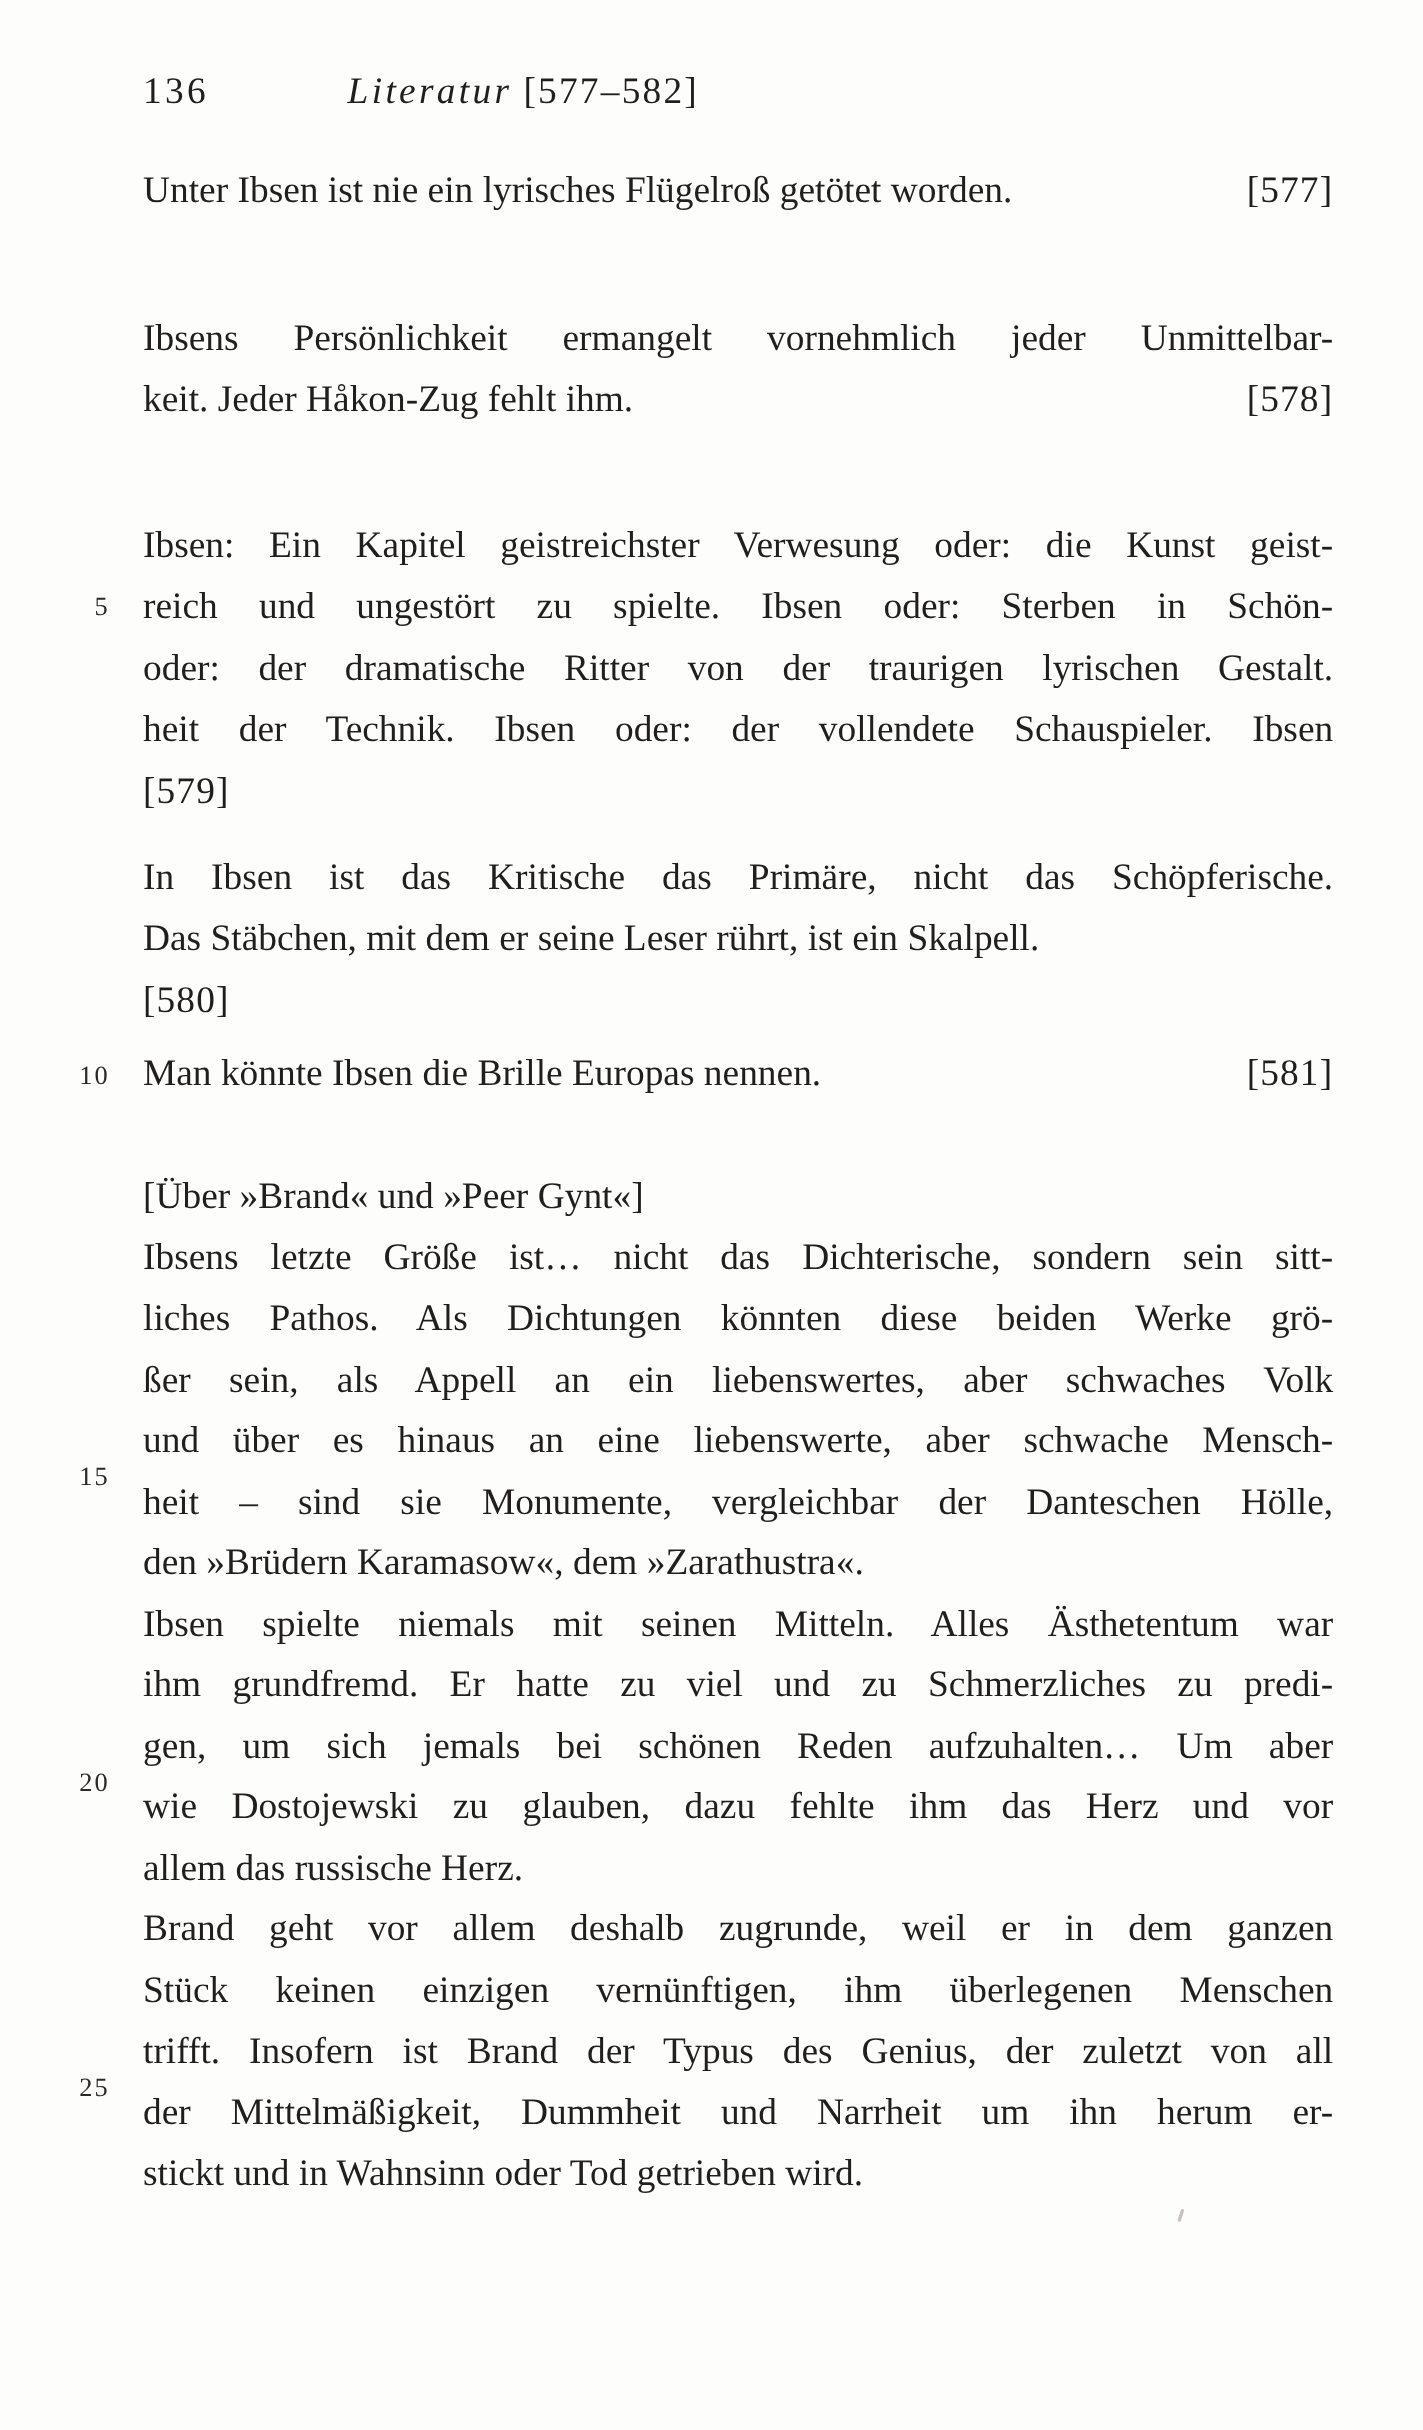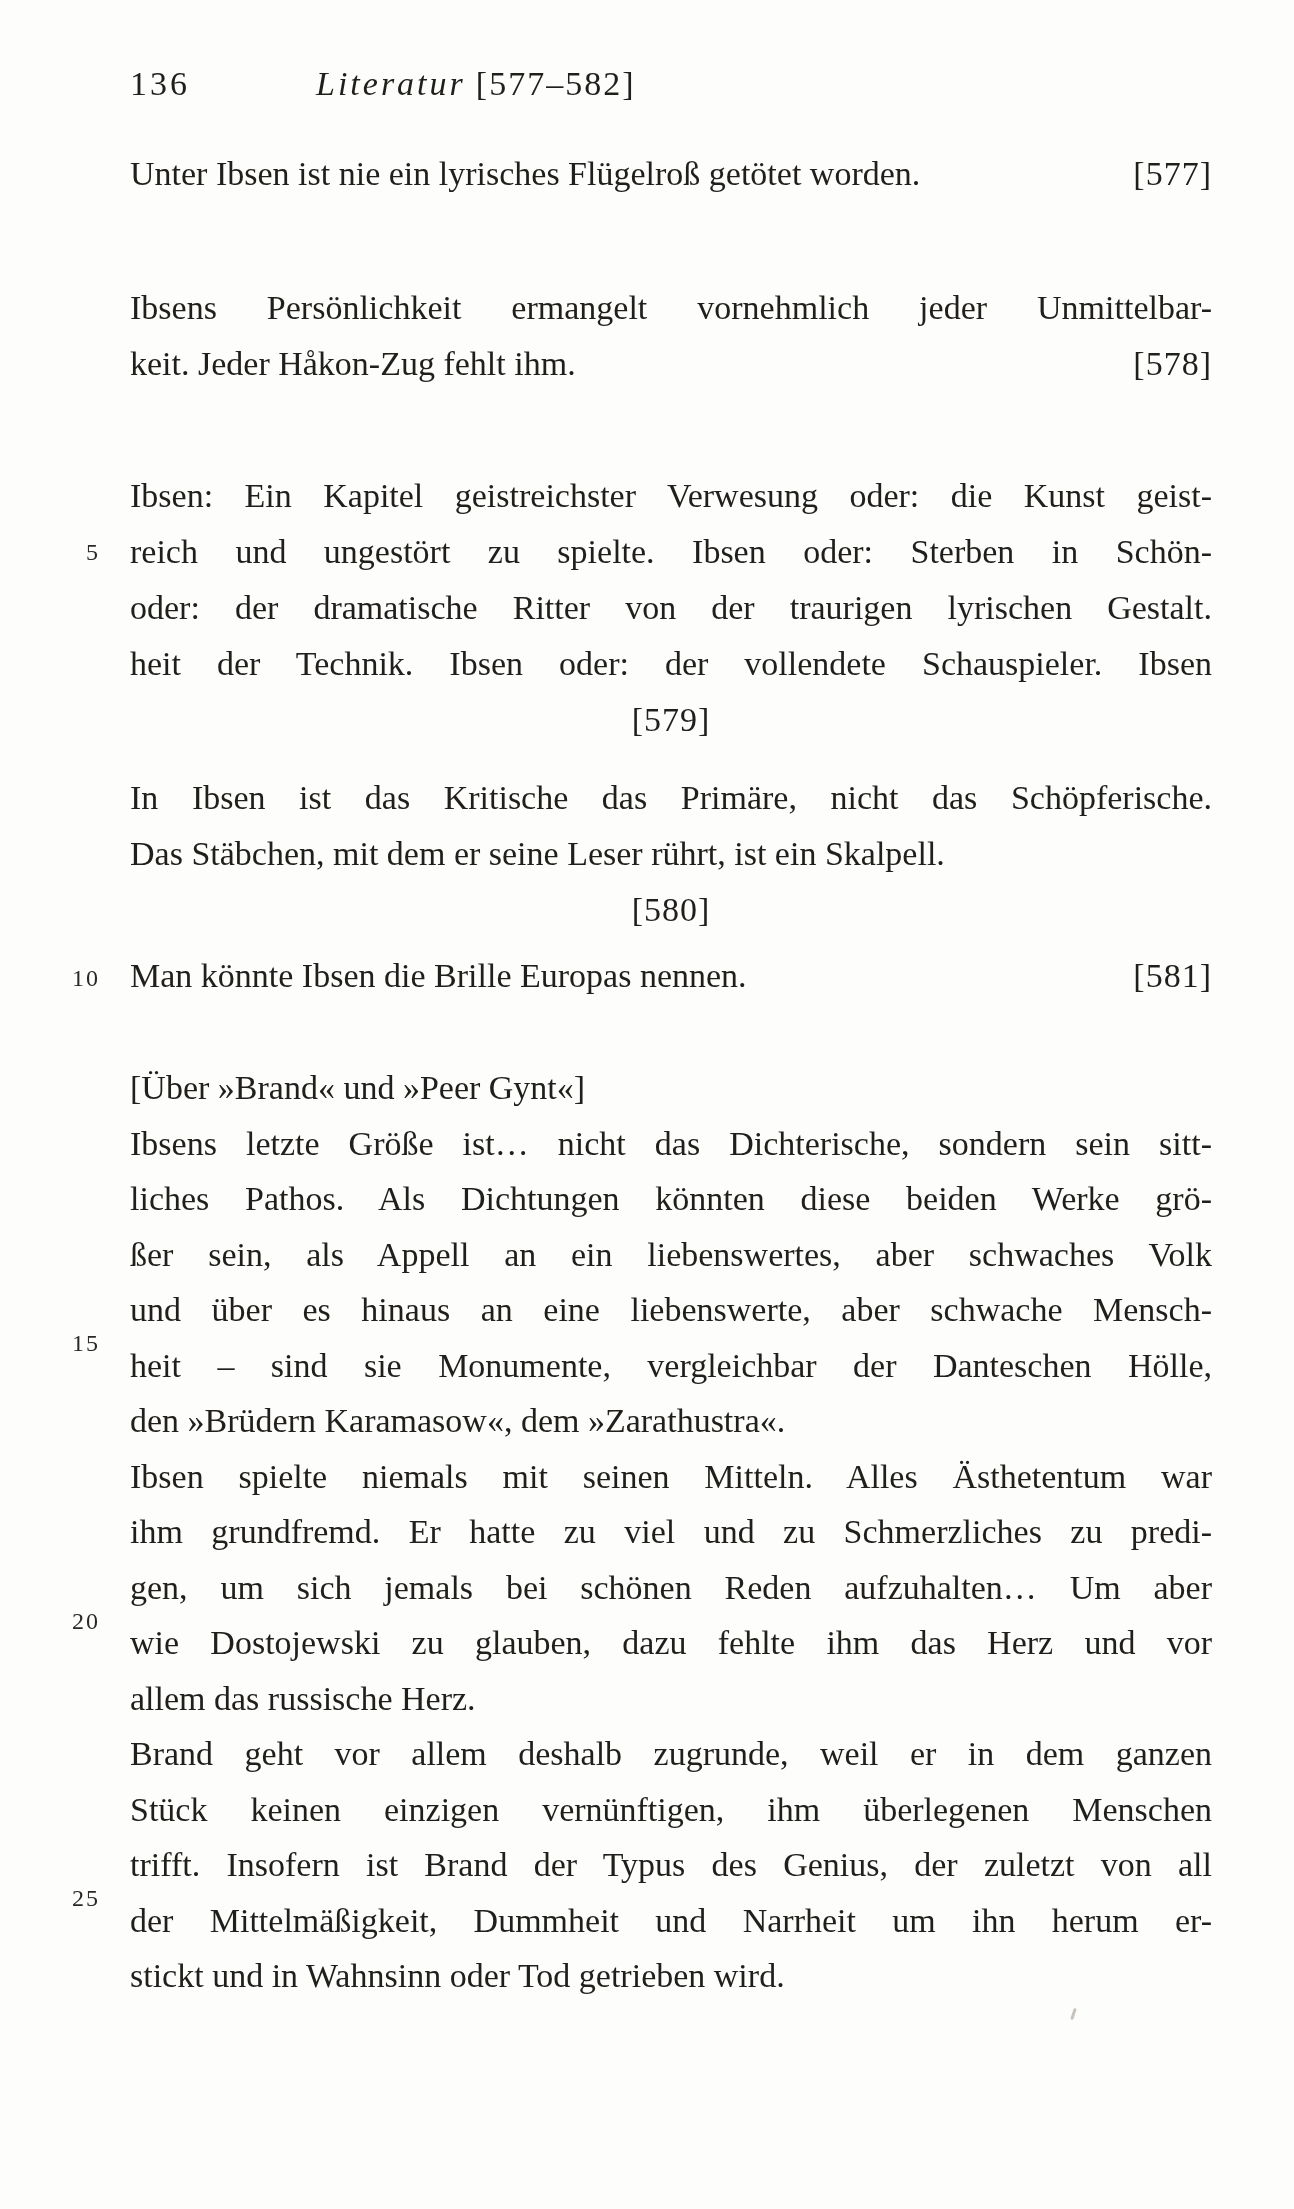--- a/index.html
+++ b/index.html
@@ -20,21 +20,21 @@
   }
   .folio{display:inline-block;width:186px;letter-spacing:3px;}
   .head-title{font-style:italic;letter-spacing:3px;}
   .head-range{font-style:normal;letter-spacing:2px;margin-left:10px;}
   
   .block{position:absolute;left:130px;width:1082px;font-size:34px;}
   .line{line-height:56px;}
   .body-line{line-height:55.5px;}
   .j{text-align:justify;text-align-last:justify;font-family:Liberation Serif, serif;}
   .with-label{display:flex;justify-content:space-between;align-items:flex-start;}
-  .label-line{text-align:center;}
+  .label-line{text-align:left;}
   .entry-label{white-space:nowrap;letter-spacing:1px;}
   
   .lineno{
     position:absolute;left:30px;width:70px;text-align:right;
     font-size:24px;line-height:24px;color:#2b2825;letter-spacing:2px;
   }
   .n5{top:540px;}
   .n10{top:966px;}
   .n15{top:1331px;}
   .n20{top:1609px;}

